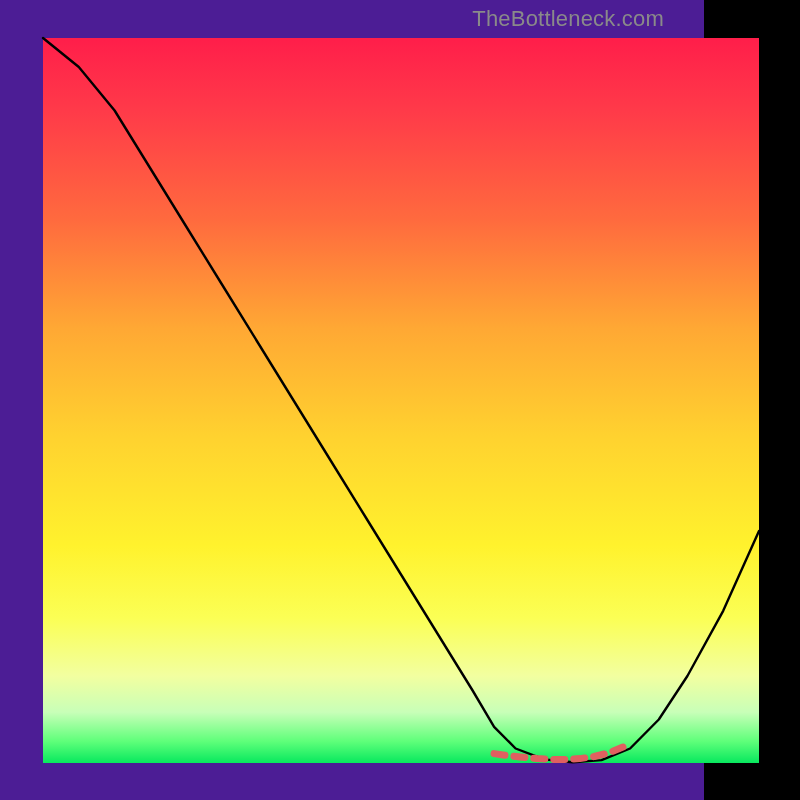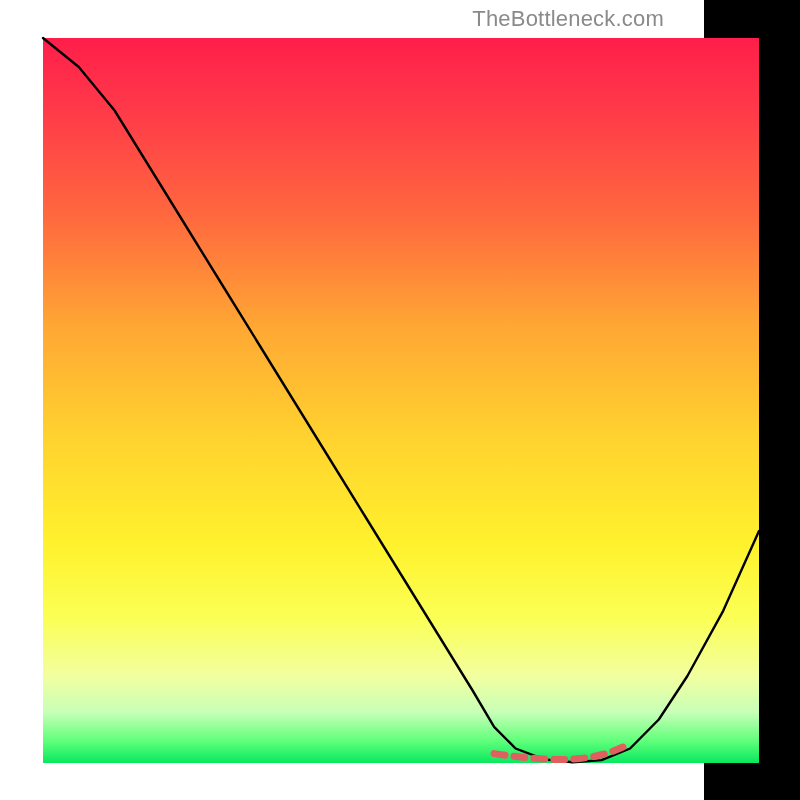--- a/index.html
+++ b/index.html
@@ -8,21 +8,21 @@
     width: 800px;
     height: 800px;
     background: #000;
     overflow: hidden;
     font-family: Arial, Helvetica, sans-serif;
   }
   .frame {
     position: relative;
     width: 704px;
     height: 800px;
-    background: #ffffff;
+    background: #4c1d95;
   }
   .plot-area {
     position: absolute;
     left: 43px;
     top: 38px;
     width: 716px;
     height: 725px;
     
     background: linear-gradient(to bottom,
       #ff1e4a 0%,

